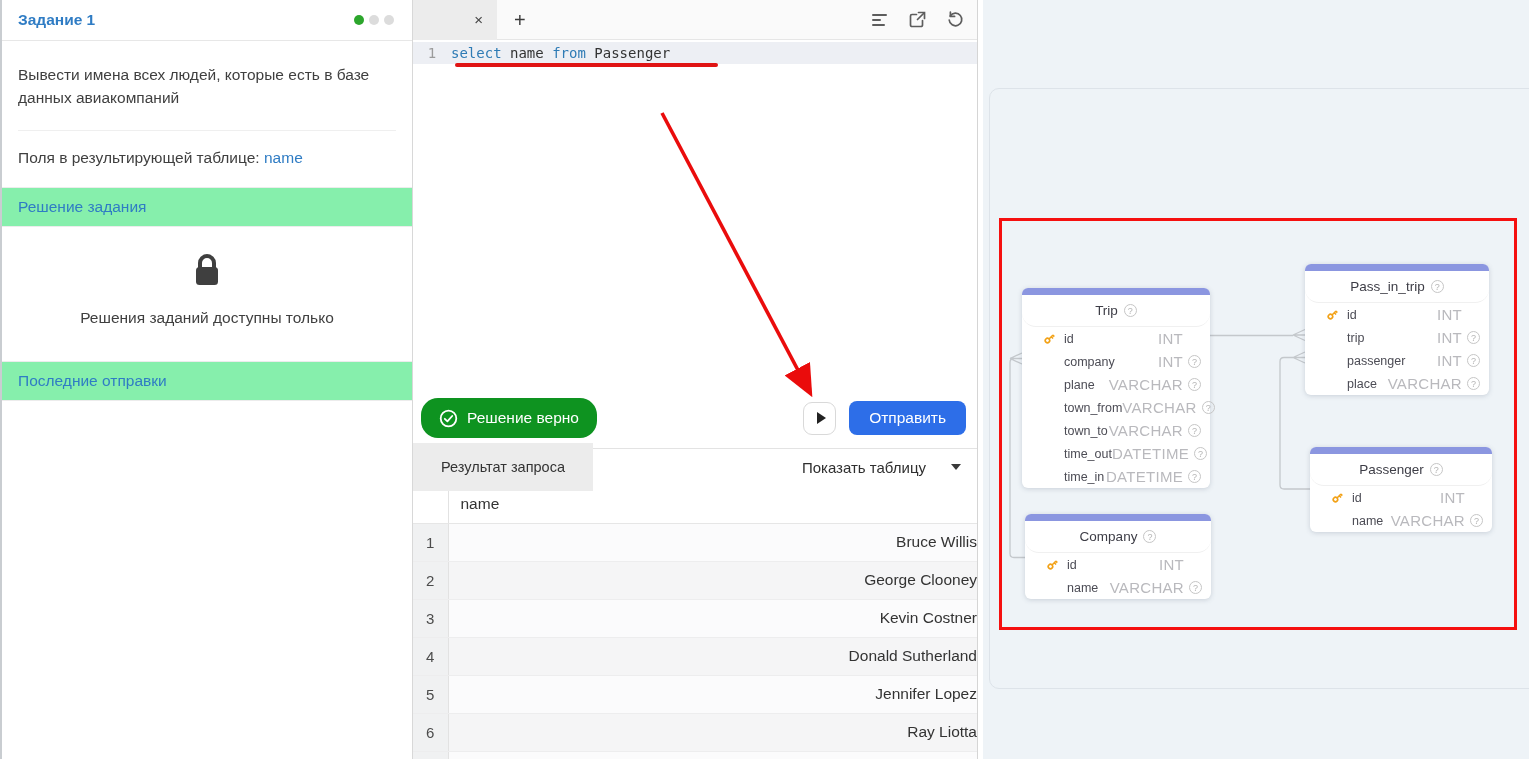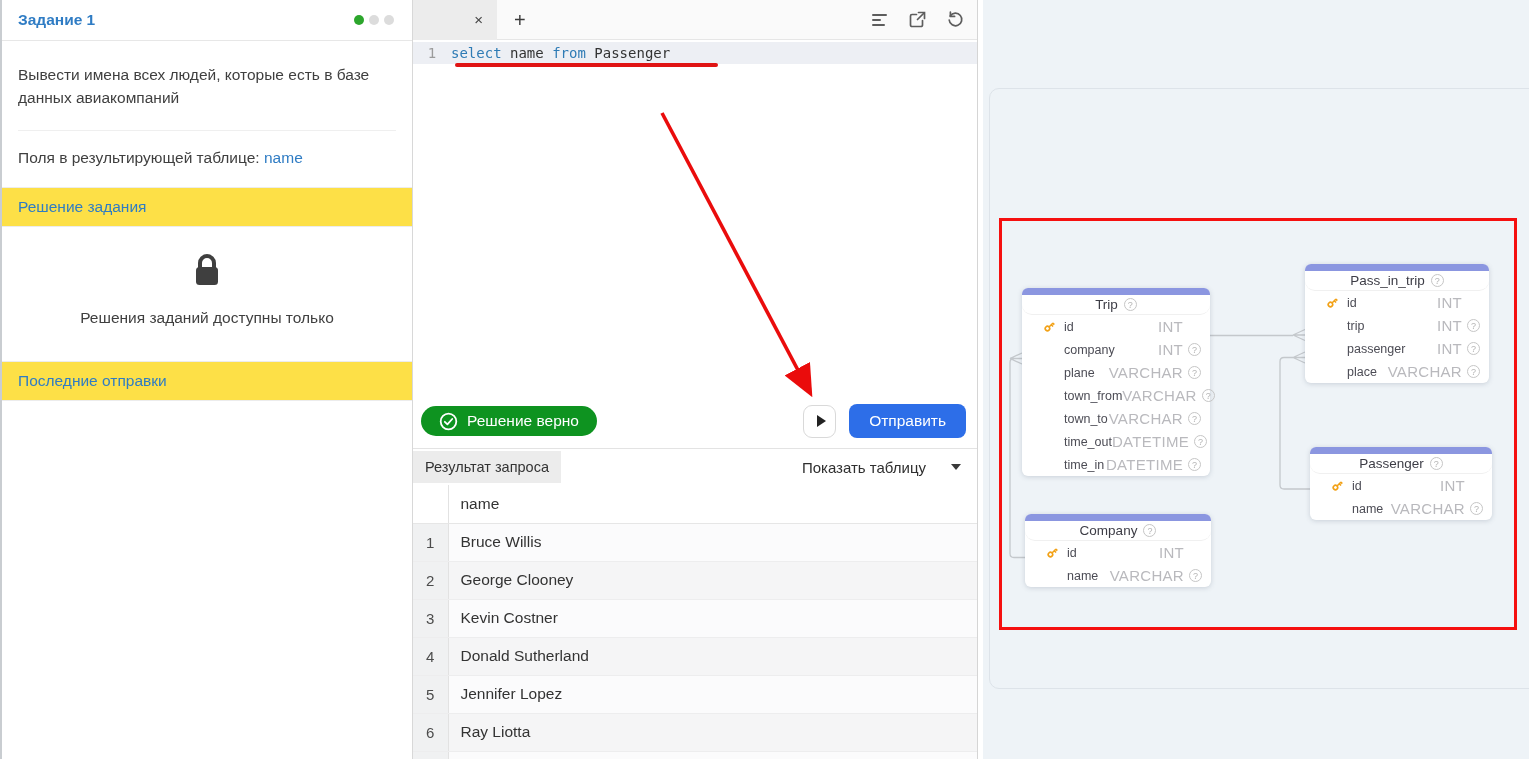--- a/index.html
+++ b/index.html
@@ -14,21 +14,21 @@
                padding:0 18px 0 16px; border-bottom:1px solid #e7e7e7; }
   .sb-title { color:#2f7cc4; font-size:15.5px;font-weight:bold; }
   .dots { display:flex; gap:5px; }
   .dot { width:10px; height:10px; border-radius:50%; background:#dcdcdc; }
   .dot.active { background:#2ca62c; }
   .sb-desc { padding:22px 16px 20px; color:#3f3f3f; font-size:15.5px; line-height:1.5; }
   .sb-div { border-top:1px solid #efefef; margin:0 16px; }
   .sb-fields { padding:18px 16px 20px; color:#3f3f3f; font-size:15.5px; }
   .link { color:#2f7cc4; text-decoration:none; cursor:pointer; }
   .sb-section-head { padding:10px 16px; border-top:1px solid #ececec; border-bottom:1px solid #ececec;
-                     color:#2f7cc4; font-size:15.5px; background:#fde047; }
+                     color:#2f7cc4; font-size:15.5px; background:#86efac; }
   .locked { padding:26px 24px 30px; text-align:center; }
   .lock-wrap { display:flex; justify-content:center; margin-bottom:18px; }
   .locked-line { color:#3f3f3f; font-size:15.5px; line-height:1.7; }
   .locked-link-line { font-size:15.5px; line-height:1.7; }
   .sb-prompt { padding:18px 16px 4px; color:#3f3f3f; font-size:15.5px; line-height:1.45; }
   .login-btn { display:block; margin:14px auto 0; padding:8px 26px; background:#fff;
                border:1px solid #d8d8d8; border-radius:20px; color:#414141; font-size:15px;
                font-family:"Liberation Sans", sans-serif; cursor:pointer; }
 
   
@@ -50,63 +50,63 @@
   .code-line { position:absolute; left:0; top:2px; right:0; height:22px; background:#edeff4;
                display:flex; align-items:center; font-family:"DejaVu Sans Mono", monospace; font-size:14px; }
   .gutter-num { width:38px; text-align:center; color:#9b9b9b; }
   .code-text { color:#333; white-space:pre; }
   .kw { color:#2e7bb5; }
   .red-underline { position:absolute; left:42px; top:23px; width:263px; height:4px;
                    background:#e01414; border-radius:2px; }
   .arrow-svg { position:absolute; left:0; top:0; width:565px; height:408px; pointer-events:none; }
   .editor-actions { position:absolute; left:0; right:0; bottom:10px; display:flex;
                     align-items:center; padding:0 11px 0 8px; }
-  .status-btn { display:flex; align-items:center; gap:9px; height:30px; padding:0 18px;
+  .status-btn { display:flex; align-items:center; gap:9px; height:40px; padding:0 18px;
                 background:#0e9320; border:none; border-radius:17px; color:#fff; font-size:15.5px;
                 font-family:"Liberation Sans", sans-serif; cursor:pointer; }
   .run-btn { margin-left:auto; width:33px; height:33px; background:#fff; border:1px solid #d9d9d9;
              border-radius:9px; display:flex; align-items:center; justify-content:center; cursor:pointer; }
   .play-glyph { width:0; height:0; border-left:9px solid #222; border-top:6px solid transparent;
                 border-bottom:6px solid transparent; margin-left:3px; }
   .submit-btn { margin-left:13px; height:34px; padding:0 20px; background:#2d6ee8; border:none;
                 border-radius:8px; color:#fff; font-size:15.5px;
                 font-family:"Liberation Sans", sans-serif; cursor:pointer; }
 
   .results { position:absolute; left:0; top:448px; right:0; bottom:0; border-top:1px solid #e3e3e3; }
   .results-bar { height:36px; display:flex; align-items:center; }
-  .results-tab { height:32px; display:flex; align-items:center; padding:0 12px; background:#ececec;
+  .results-tab { height:48px; display:flex; align-items:center; padding:0 28px; background:#ececec;
                  color:#333; font-size:14.5px; cursor:pointer; }
   .show-table { margin-left:auto; display:flex; align-items:center; gap:25px; padding-right:16px;
                 color:#2f2f2f; font-size:15px; cursor:pointer; }
   .caret-down { width:0; height:0; border-left:5px solid transparent; border-right:5px solid transparent;
                 border-top:6px solid #3a3a3a; }
   .rtable { width:100%; border-collapse:collapse; table-layout:fixed; }
   .rtable th, .rtable td { height:38px; font-weight:normal; text-align:left; padding:0 0 0 12px;
                            font-size:15.5px; color:#333; }
   .rtable .numcol { width:35px; padding:0; text-align:center; }
   .rtable thead th { border-bottom:1px solid #e6e6e6; background:#fff; }
   .rtable thead .numcol { border-right:1px solid #e2e2e2; }
   .rtable tbody .numcol { background:#f0f1f2; color:#4c4c4c; font-size:15px;
                           border-right:1px solid #e2e2e2; }
   .rtable tbody tr:nth-child(odd) td.val { background:#fbfbfc; }
   .rtable tbody tr:nth-child(even) td.val { background:#f5f5f6; }
-  .rtable tbody td { border-bottom:1px solid #ededee; }
+  .rtable tbody td { border-bottom:1px solid #ededee;text-align:right; }
 
   
   .schema { position:absolute; left:983px; top:0; width:546px; height:759px; background:#eef3f7; }
   .canvas-border { position:absolute; left:6px; top:88px; width:600px; height:601px;
                    border:1px solid #dde3e9; border-radius:10px; }
   .red-frame { position:absolute; left:16px; top:218px; width:518px; height:412px;
                border:3px solid #f50f0f; }
   .conn-svg { position:absolute; left:0; top:0; width:546px; height:759px; pointer-events:none; }
 
   .card { position:absolute; background:#fff; border-radius:6px;
           box-shadow:0 1px 5px rgba(70,80,110,.22); }
   .card-bar { height:7px; background:#8b96e0; border-radius:6px 6px 0 0; }
-  .card-title { height:20px; display:flex; align-items:center; justify-content:center; gap:6px;
+  .card-title { height:32px; display:flex; align-items:center; justify-content:center; gap:6px;
                 color:#3d3d46; font-size:13.5px; border-bottom:1px solid #f0f0f0;border-radius:14px; }
   .qm { width:13px; height:13px; border:1px solid #c6c6c6; border-radius:50%; color:#b4b4b4;
         font-size:9px; display:inline-flex; align-items:center; justify-content:center; flex:none; }
   .frow { height:23px; display:flex; align-items:center; padding:0 9px 0 8px;margin-left:13px; }
   .kslot { width:21px; flex:none; display:flex; align-items:center; }
   .fname { color:#4c4c55; font-size:12.5px; }
   .ftype { margin-left:auto; color:#b9b9bd; font-size:15px; letter-spacing:.3px; }
   .islot { width:18px; flex:none; display:flex; justify-content:flex-end; }
   .card-trip { left:39px; top:288px; width:188px; }
   .card-pit { left:322px; top:264px; width:184px; }

